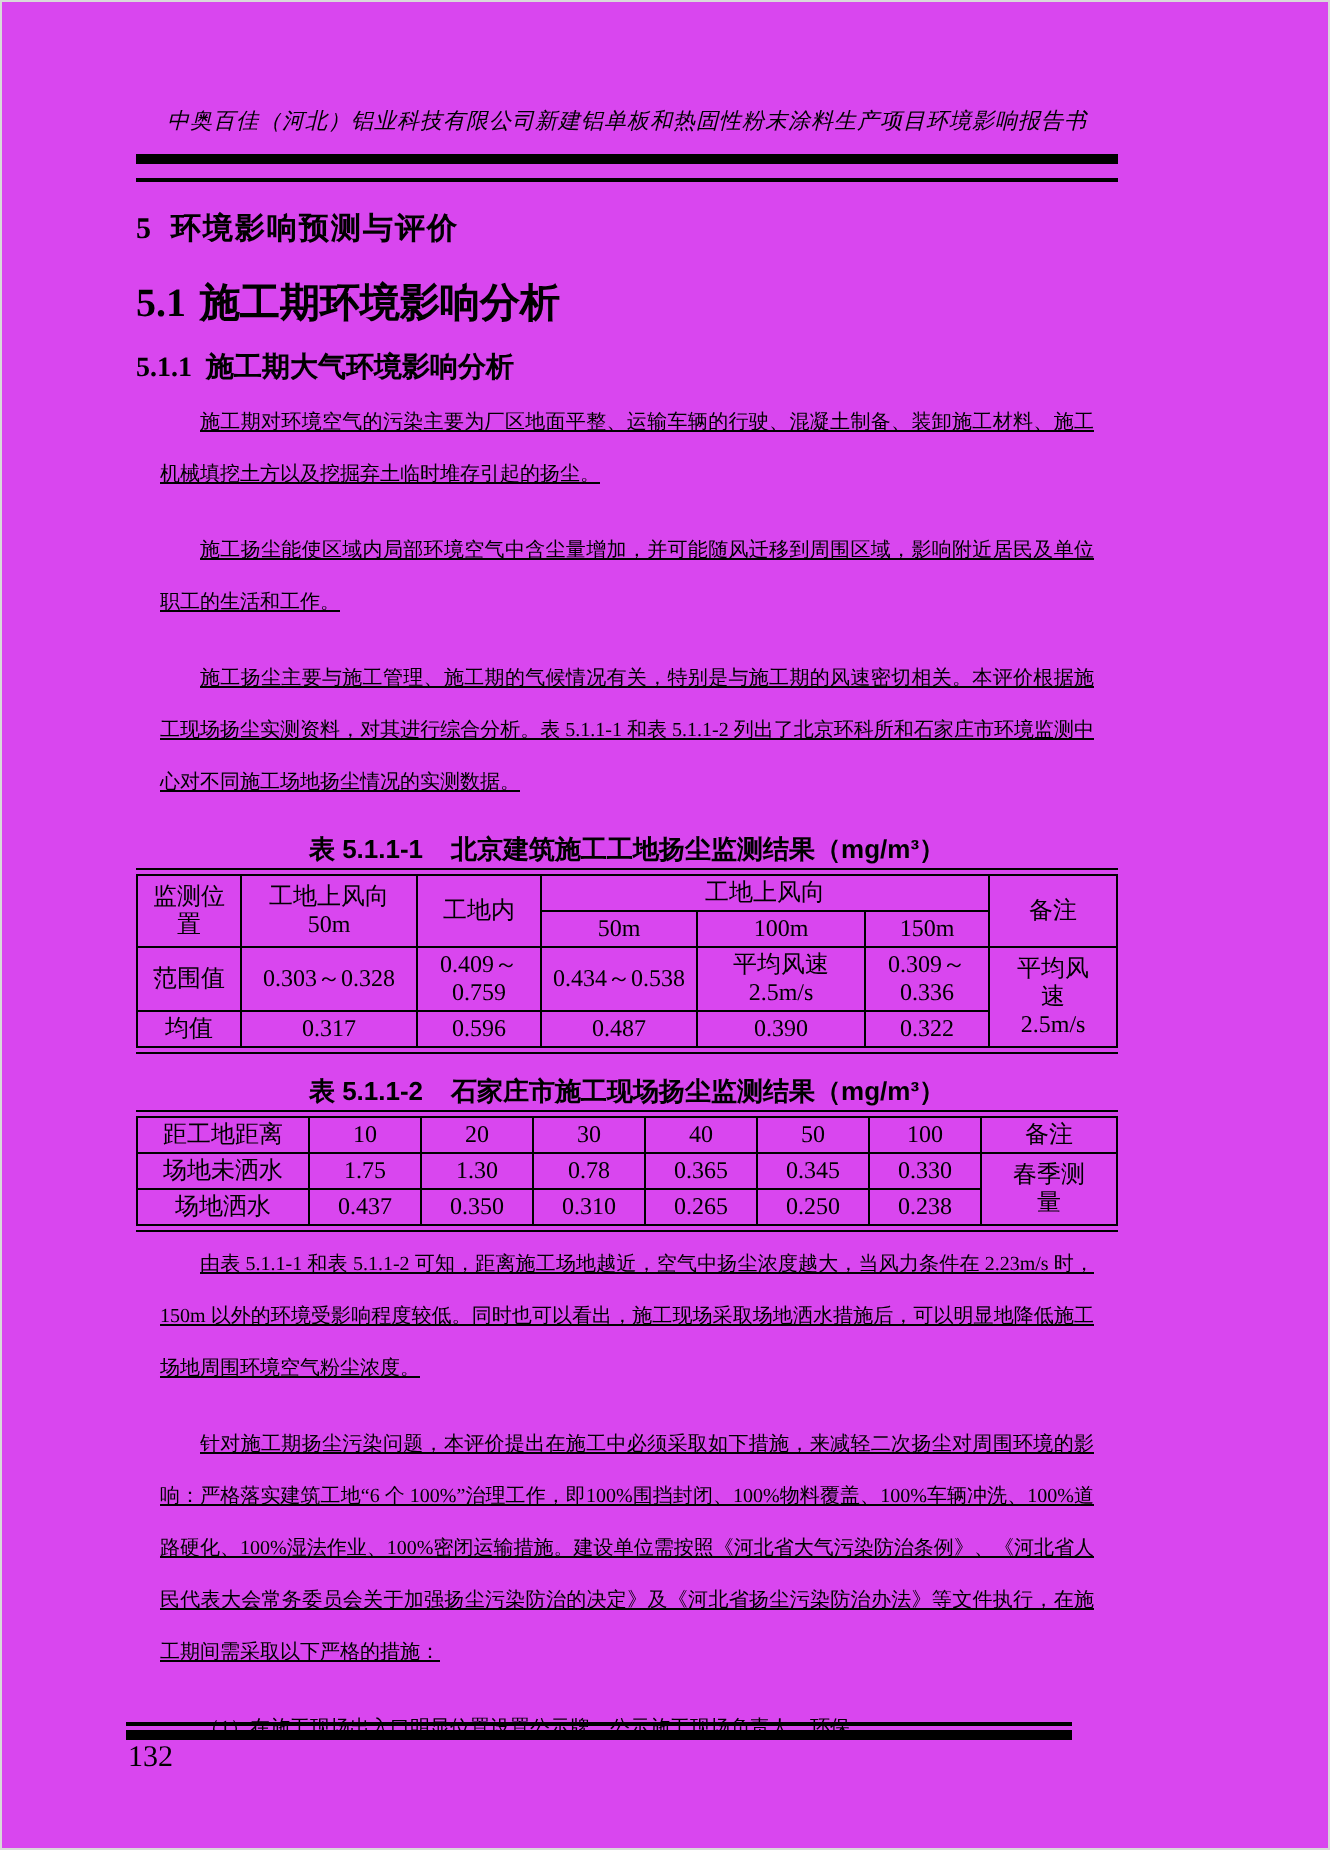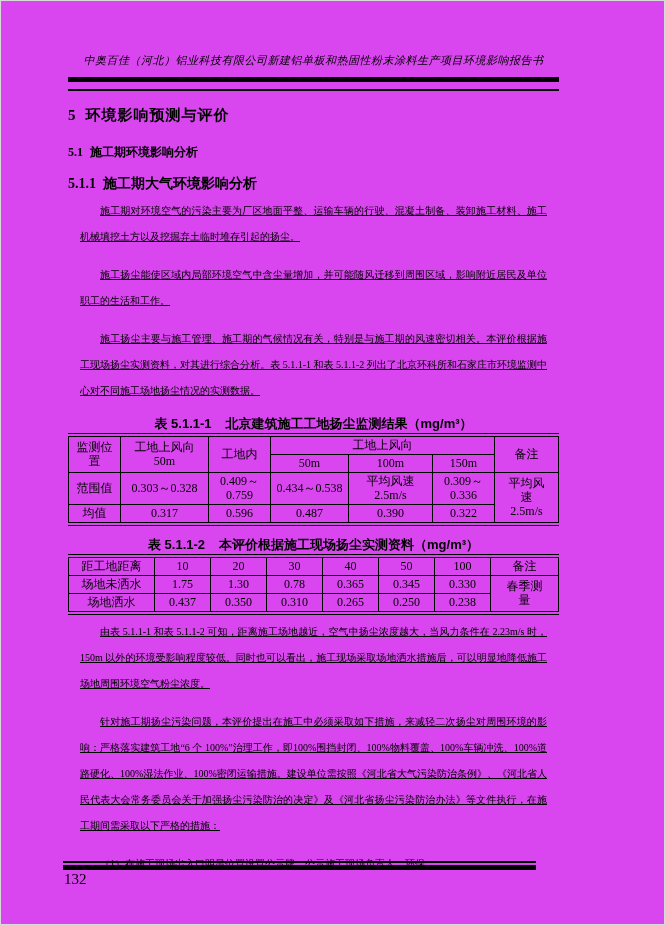--- a/index.html
+++ b/index.html
@@ -31,21 +31,21 @@
   .h1 {
     margin-top:9px;
     font-family:"Liberation Sans", sans-serif;
     font-weight:bold; font-size:15px; line-height:30px;
     letter-spacing:1px;
   }
   .h1 .num { margin-right:10px; letter-spacing:0; font-family:"Liberation Serif", serif; }
   .h2 {
     margin-top:12px;
     font-family:"Liberation Sans", sans-serif;
-    font-weight:bold; font-size:12px; line-height:21px;
+    font-weight:bold; font-size:20px; line-height:21px;
   }
   .h2 .num, .h3 .num { margin-right:7px; font-family:"Liberation Serif", serif; }
   .h3 {
     margin-top:10px;
     font-family:"Liberation Sans", sans-serif;
     font-weight:bold; font-size:14px; line-height:20px;
   }
   .para {
     font-size:10px; line-height:26px;
     text-align:justify; text-indent:2em;
@@ -159,21 +159,21 @@
             <td>0.317</td>
             <td>0.596</td>
             <td>0.487</td>
             <td>0.390</td>
             <td>0.322</td>
           </tr>
         </tbody>
       </table>
     </div>
 
-    <div class="tbl-caption second"><span class="cap-label">表 5.1.1-2</span><span>本评价根据施工现场扬尘实测资料（mg/m³）</span></div>
+    <div class="tbl-caption second"><span class="cap-label">表 5.1.1-2</span><span>石家庄市施工现场扬尘监测结果（mg/m³）</span></div>
 
     <div class="tbl-wrap">
       <table class="data-table">
         <colgroup>
           <col style="width:86px">
             <col style="width:56px">
             <col style="width:56px">
             <col style="width:56px">
           <col style="width:56px">
             <col style="width:56px">

